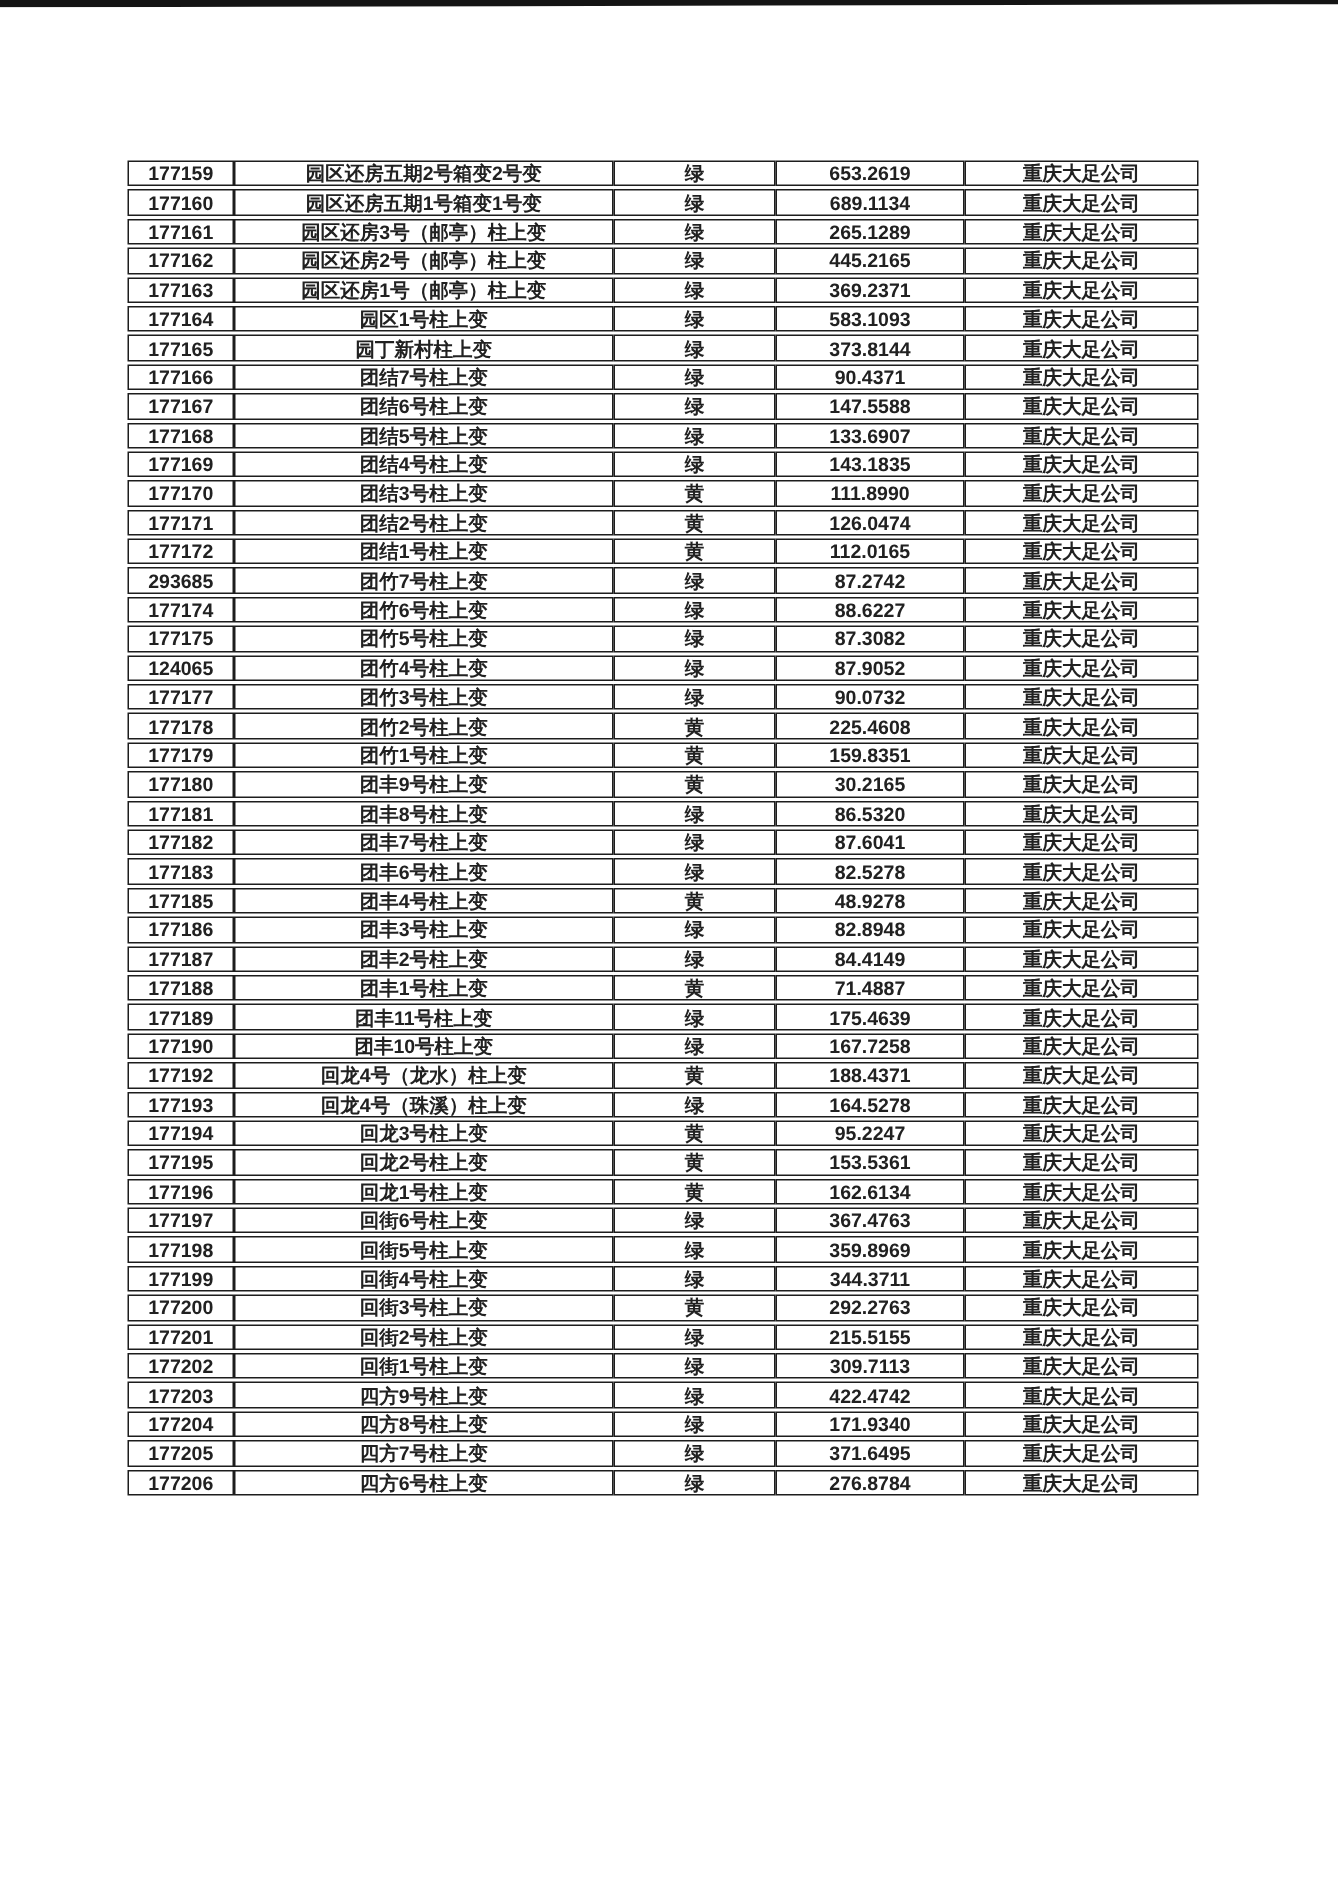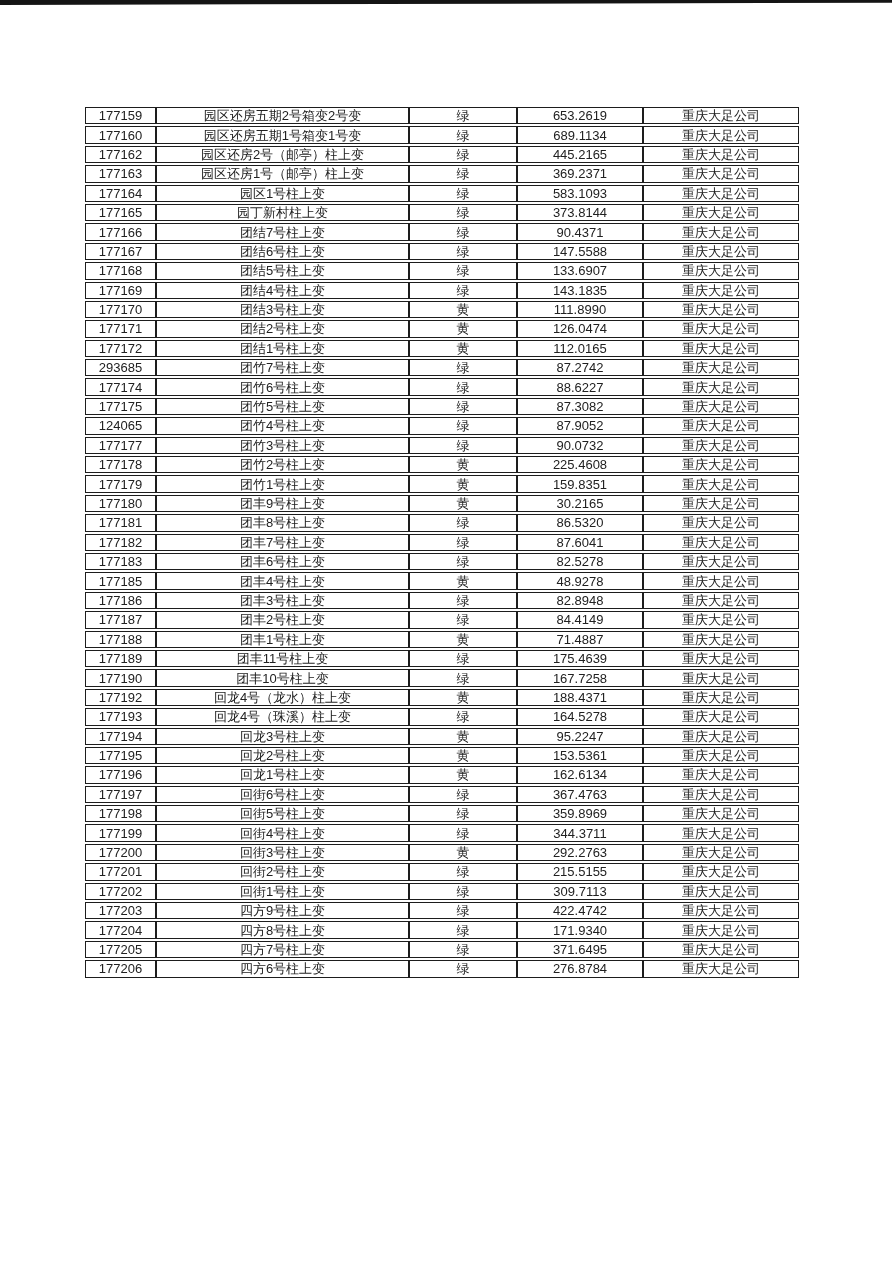--- a/index.html
+++ b/index.html
@@ -19,20 +19,21 @@
     top: 0;
     left: 0;
     width: 892px;
     height: 5px;
     background: var(--edge-color, #141414);
     clip-path: polygon(0 0, 100% 0, 100% 55%, 0 100%);
   }
   .sheet {
     position: absolute;
     inset: 0;
+    font-weight: bold;
   }
   table.data-table {
     position: absolute;
     left: 85px;
     top: 105px;
     width: 714px;
     table-layout: fixed;
     border-collapse: separate;
     border-spacing: 0 2px;
   }
@@ -73,20 +74,27 @@
           <td>重庆大足公司</td>
         </tr>
         <tr>
           <td>177160</td>
           <td>园区还房五期1号箱变1号变</td>
           <td>绿</td>
           <td>689.1134</td>
           <td>重庆大足公司</td>
         </tr>
         <tr>
+          <td>177161</td>
+          <td>园区还房3号（邮亭）柱上变</td>
+          <td>绿</td>
+          <td>265.1289</td>
+          <td>重庆大足公司</td>
+        </tr>
+        <tr>
           <td>177162</td>
           <td>园区还房2号（邮亭）柱上变</td>
           <td>绿</td>
           <td>445.2165</td>
           <td>重庆大足公司</td>
         </tr>
         <tr>
           <td>177163</td>
           <td>园区还房1号（邮亭）柱上变</td>
           <td>绿</td>

